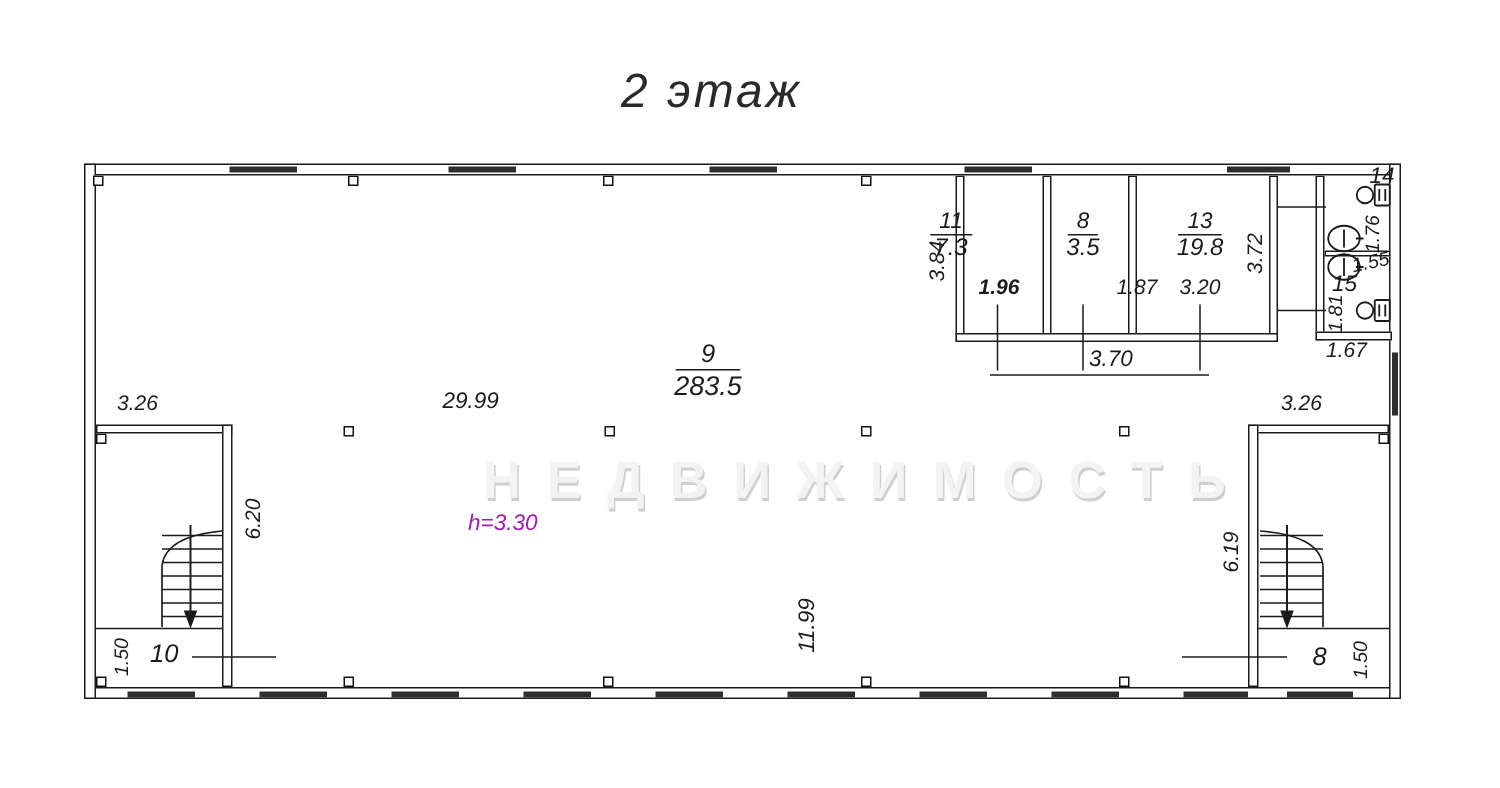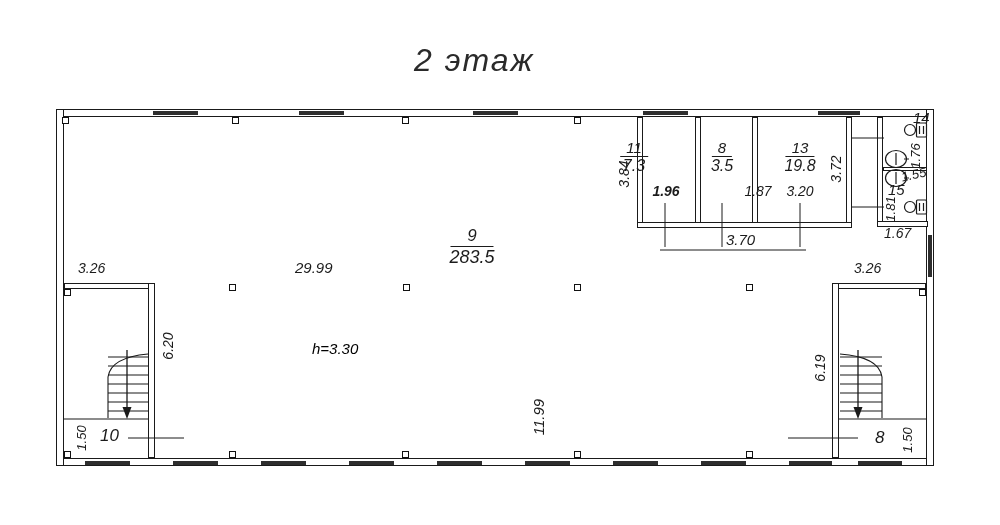--- a/index.html
+++ b/index.html
@@ -24,30 +24,31 @@
   #lines{position:absolute;inset:0;z-index:4;pointer-events:none;}
   
   .t{position:absolute;font-style:italic;color:#1b1b1b;white-space:nowrap;z-index:5;}
   .rot{transform:translate(-50%,-50%) rotate(-90deg);}
   .ctr{transform:translateX(-50%);}
   .stack{position:absolute;transform:translateX(-50%);display:flex;flex-direction:column;
          align-items:center;font-style:italic;color:#1b1b1b;z-index:5;line-height:1.15;}
   .stack .num{border-bottom:1.4px solid #1b1b1b;padding:0 6px;}
   .stack.big .num{padding:0 17px;}
   .title{font-size:32px;letter-spacing:2px;color:#2a2a2a;}
-  .blue{color:#000000;}
+  .blue{color:#a21caf;}
   .fs13{font-size:13px;} .fs14{font-size:14px;} .fs15{font-size:15px;}
   .fs16{font-size:16px;} .fs17{font-size:17px;} .fs18{font-size:18px;}
 </style>
 </head>
 <body>
 
 <div id="canvas">
 
   <div id="wm-layer">
+    <div class="wm-sub">НЕДВИЖИМОСТЬ</div>
   </div>
 
   <div class="t title" style="left:414px;top:42px;">2 этаж</div>
 
   <div class="wall" style="left:56px;top:109px;width:878px;height:8px;"></div>
   <div class="wall" style="left:56px;top:458px;width:878px;height:8px;"></div>
   <div class="wall" style="left:56px;top:109px;width:8px;height:357px;"></div>
   <div class="wall" style="left:926px;top:109px;width:8px;height:357px;"></div>
 
   <div class="wall" style="left:637px;top:117px;width:6px;height:111px;"></div>

